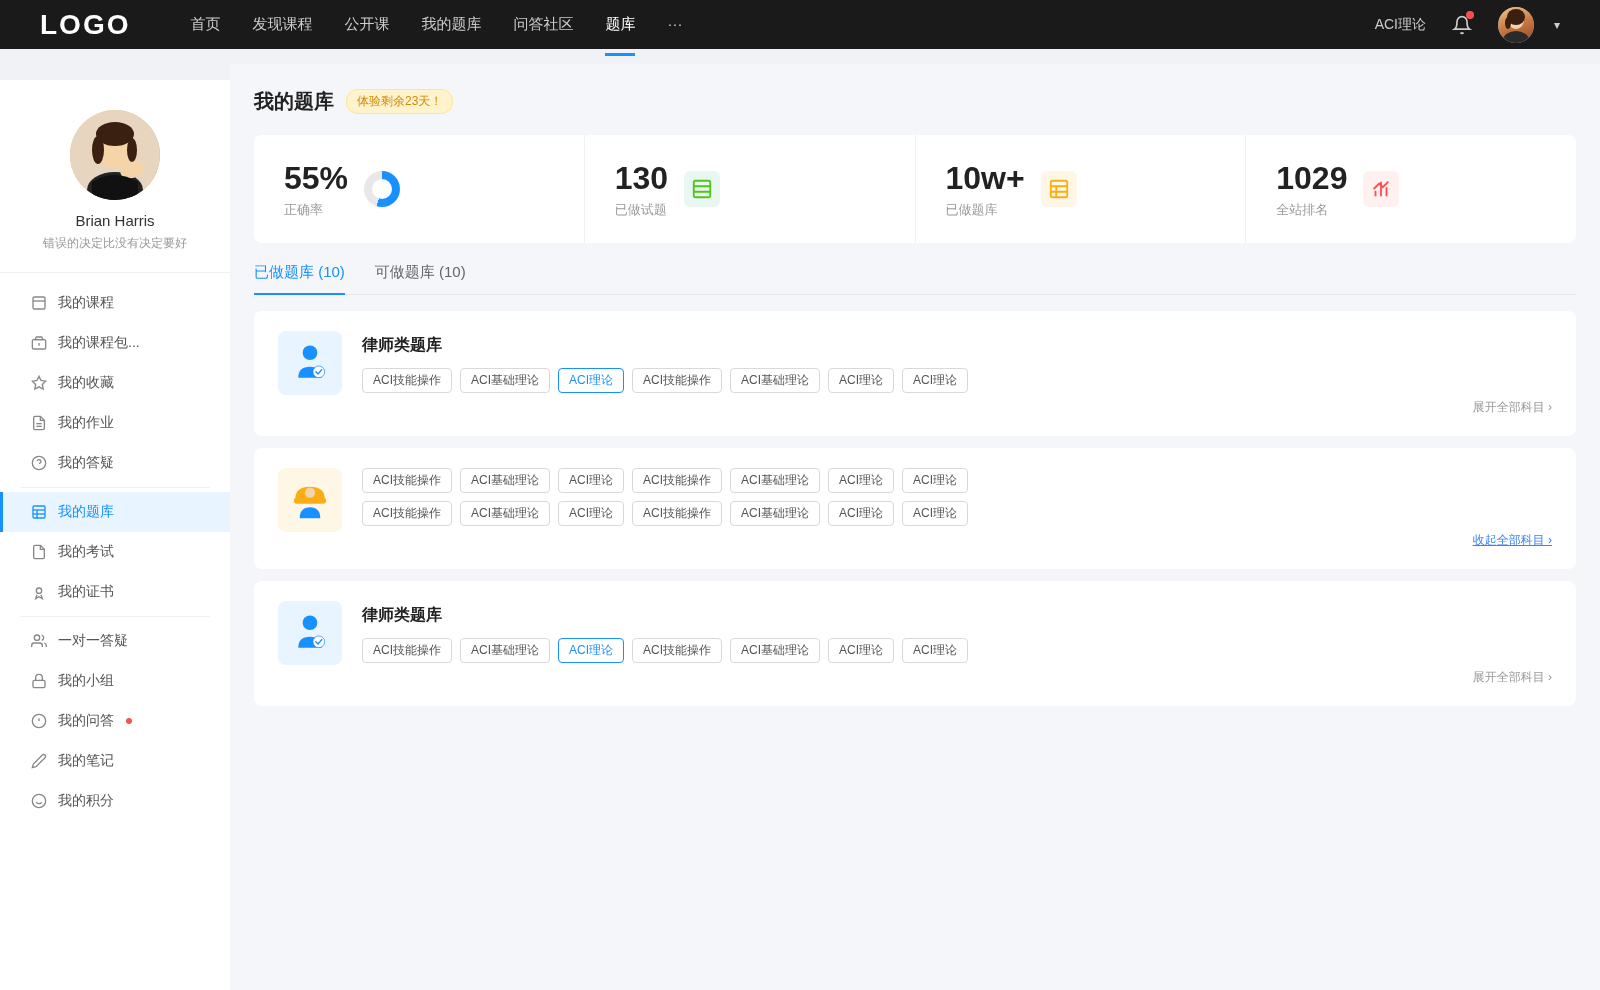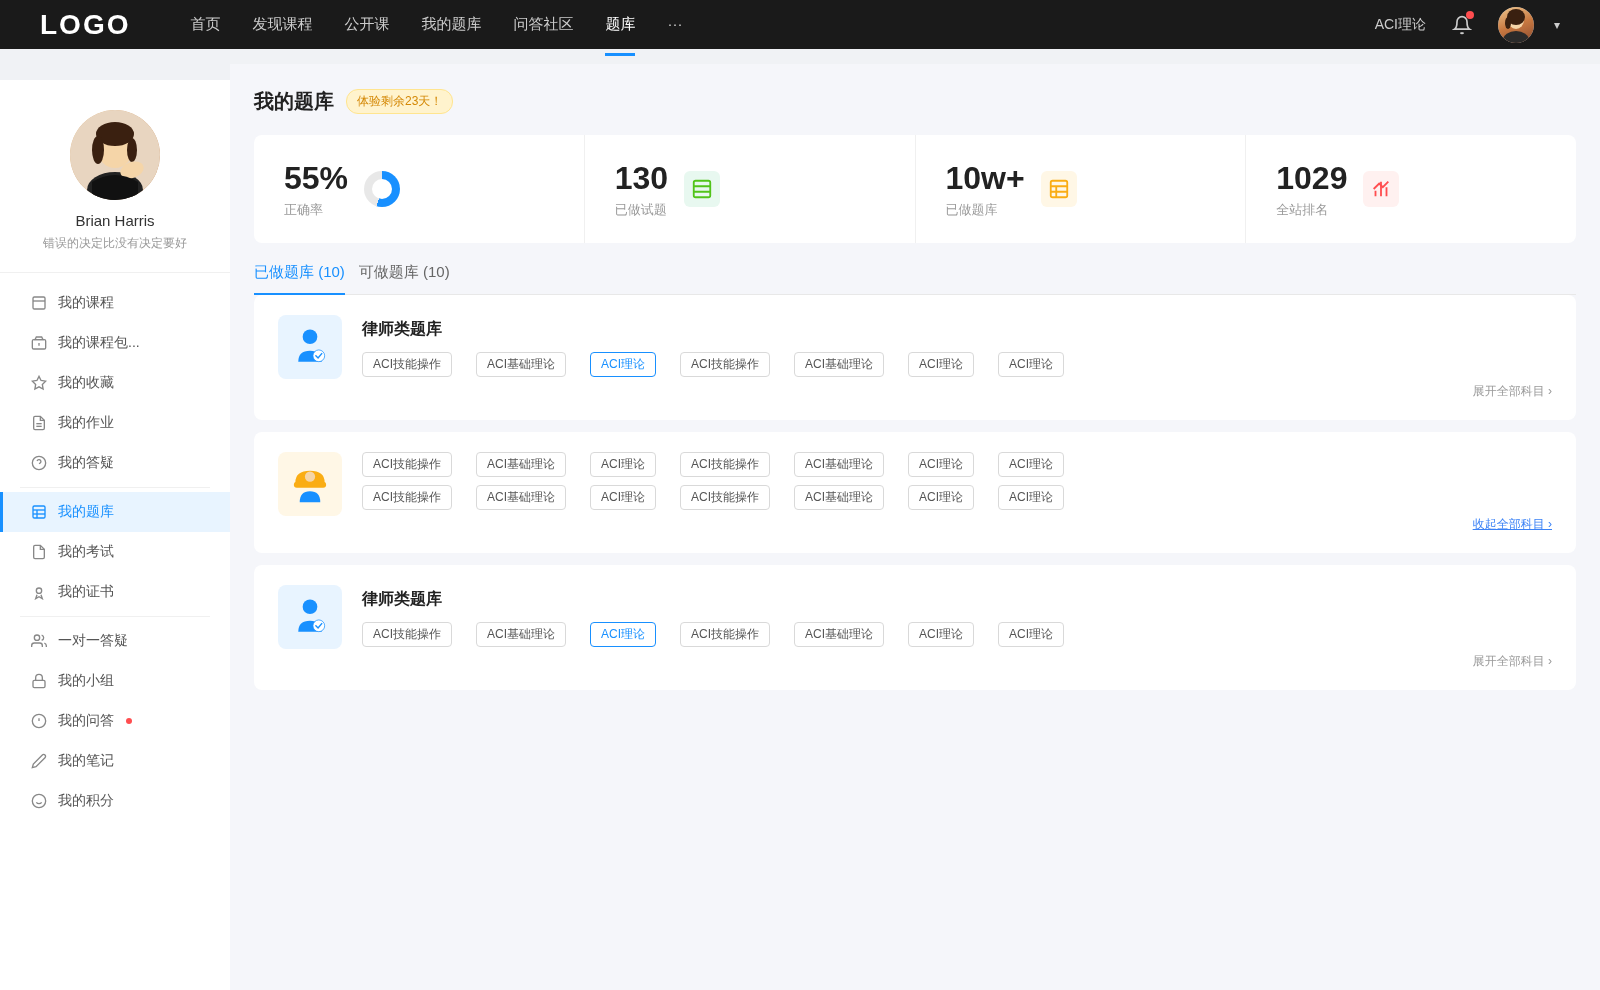--- a/index.html
+++ b/index.html
@@ -248,21 +248,22 @@
     }
     .stat-label {
       font-size: 13px;
       color: #999;
       margin-top: 4px;
     }
 
     
     .tabs-row {
       display: flex;
-      gap: 14px;
+      gap: 30px;
+      margin-bottom: 16px;
       border-bottom: 1px solid #e8e8e8;
       padding-bottom: 0;
     }
     .tab-item {
       font-size: 15px;
       color: #666;
       padding-bottom: 12px;
       cursor: pointer;
       position: relative;
     }
@@ -304,21 +305,21 @@
     .qbank-title {
       font-size: 16px;
       font-weight: 600;
       color: #222;
       margin-bottom: 12px;
       padding-top: 4px;
     }
     .tags-row {
       display: flex;
       flex-wrap: wrap;
-      gap: 24px;
+      gap: 8px;
       align-items: center;
     }
     .tag {
       font-size: 12px;
       padding: 3px 10px;
       border-radius: 4px;
       border: 1px solid #d9d9d9;
       color: #555;
       cursor: pointer;
       background: white;

